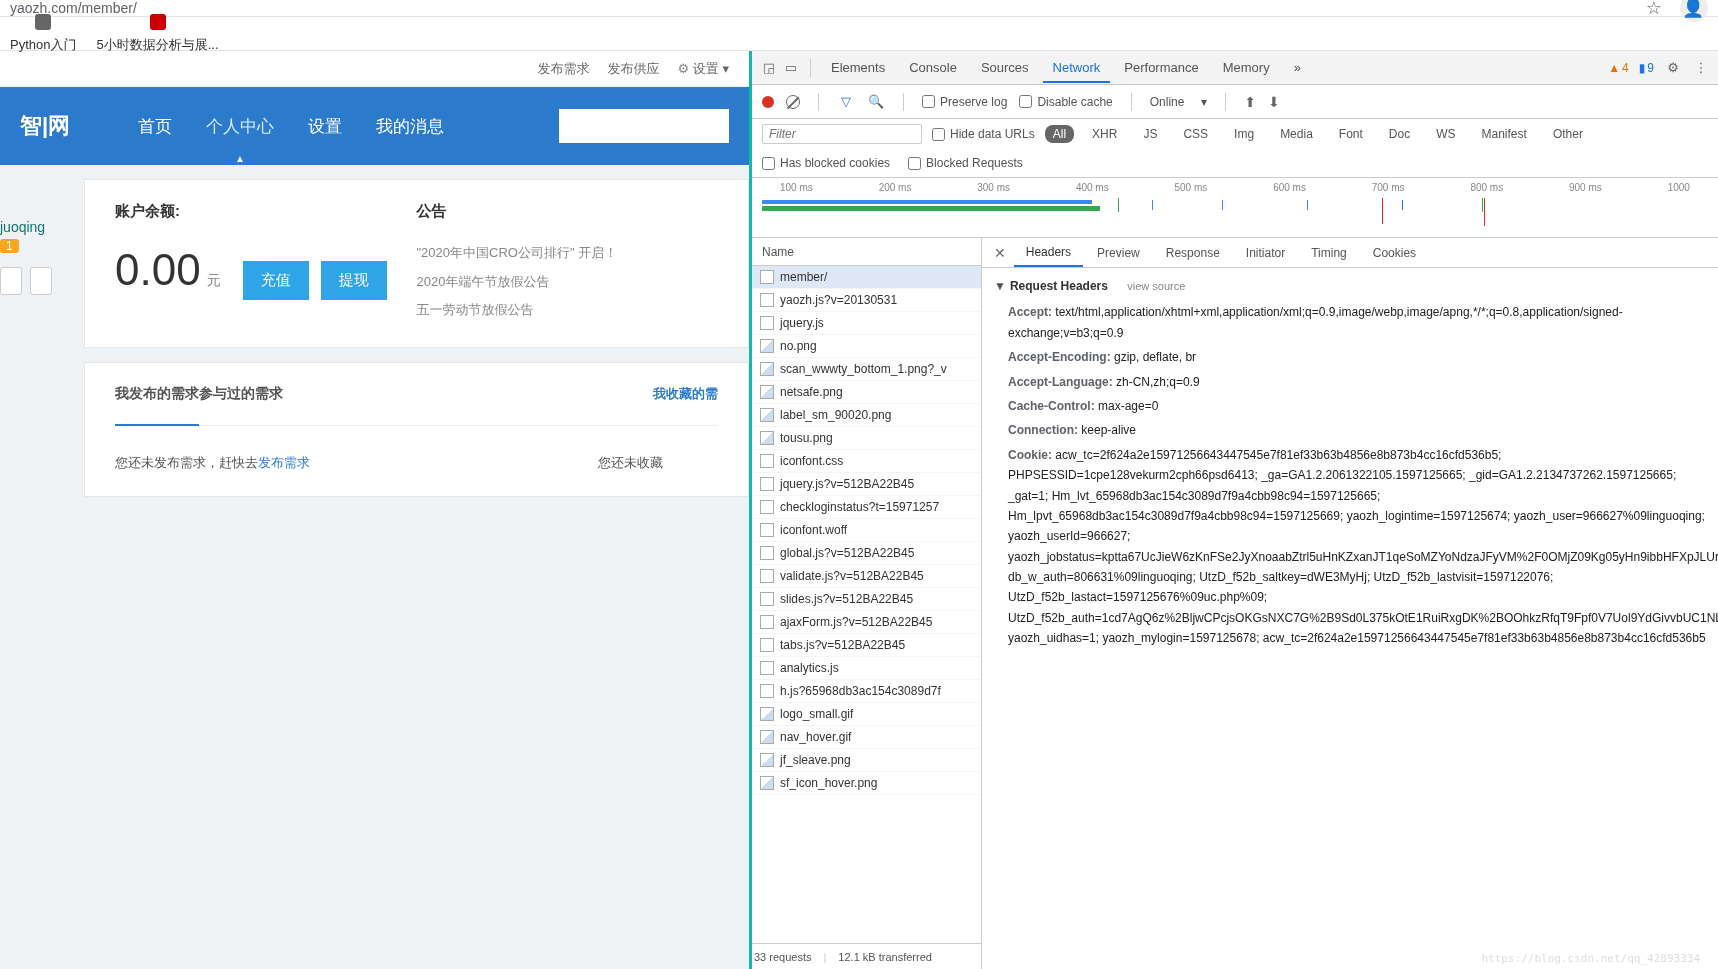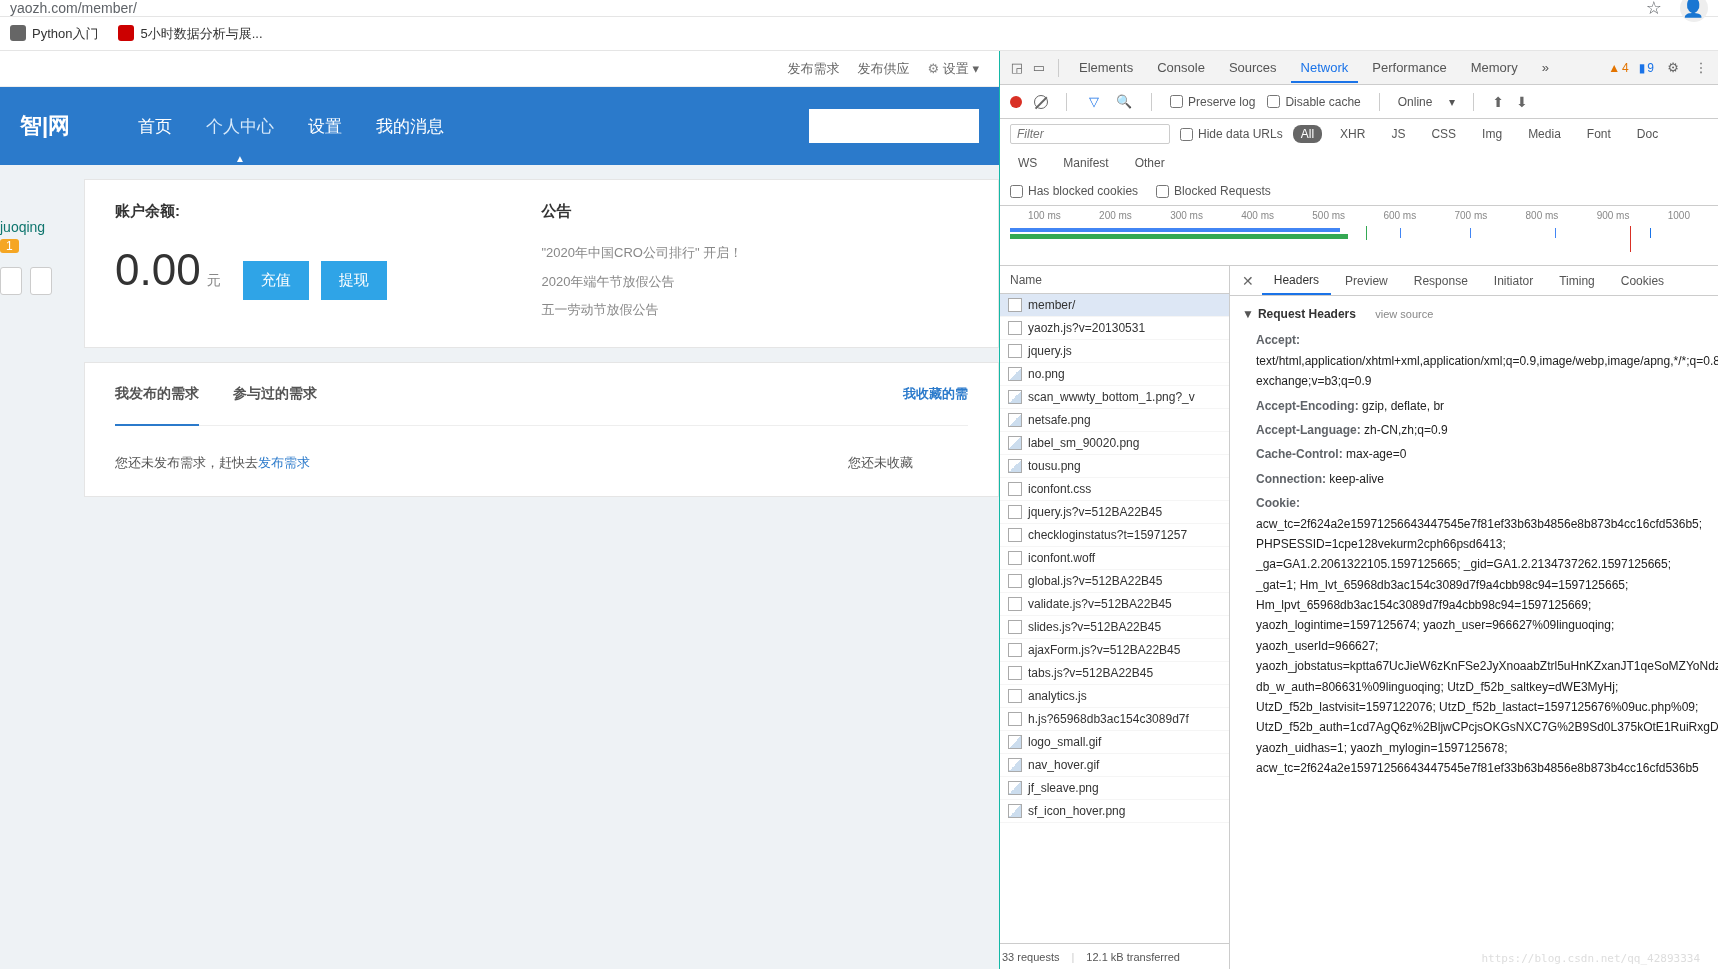--- a/index.html
+++ b/index.html
@@ -7,28 +7,28 @@
 .root { width:1718px; height:969px; display:flex; flex-direction:column; }
 
 
 .chrome-addr { height:15px; display:flex; align-items:center; padding:8px 10px; border-bottom:1px solid #e5e5e5; }
 .chrome-addr .url { color:#5f6368; font-size:14px; flex:1; }
 .chrome-addr .star { color:#5f6368; font-size:18px; margin-right:18px; }
 .chrome-addr .avatar { width:28px; height:28px; border-radius:50%; background:#eee; display:flex; align-items:center; justify-content:center; color:#888; font-size:18px; }
 
 
 .bm-bar { height:34px; border-bottom:1px solid #e5e5e5; display:flex; align-items:center; padding-left:10px; gap:20px; }
-.bm-item { display:flex; align-items:flex-start; gap:6px; font-size:13px; color:#333; cursor:pointer; }
+.bm-item { display:flex; align-items:center; gap:6px; font-size:13px; color:#333; cursor:pointer;flex-direction:column; }
 .bm-icon { width:16px; height:16px; display:inline-block; }
 .bm-icon.yt { background:#cc0000; border-radius:3px; }
 .bm-icon.py { background:#666; border-radius:3px; }
 
 
 .split { flex:1; display:flex; overflow:hidden; }
-.left-pane { width:1000px; display:flex; flex-direction:column; border-right:1px solid #14b8a6; overflow:hidden; }
+.left-pane { width:752px; display:flex; flex-direction:column; border-right:3px solid #14b8a6; overflow:hidden; }
 .right-pane { flex:1; display:flex; flex-direction:column; background:#fff; overflow:hidden; }
 
 
 .site-toolbar { height:36px; display:flex; align-items:center; justify-content:flex-end; padding:0 20px; gap:18px; font-size:13px; color:#666; border-bottom:1px solid #eee; }
 .site-toolbar .gear { color:#888; }
 
 
 .blue-nav { height:78px; background:#2b7acb; display:flex; align-items:center; padding-left:0; }
 .logo-box { width:90px; height:50px; display:flex; align-items:center; justify-content:center; color:#fff; font-size:22px; font-weight:bold; margin-right:40px; }
 .nav-items { display:flex; gap:18px; }
@@ -54,21 +54,21 @@
 .bal-amt .num { font-size:44px; }
 .bal-amt .cur { font-size:14px; color:#888; }
 .bal-btns { display:inline-flex; gap:12px; margin-left:16px;justify-content:flex-end; }
 .bal-btn { background:#2fa4e7; color:#fff; border:none; padding:10px 18px; font-size:15px; cursor:pointer; }
 .gonggao { flex:1; }
 .gg-title { font-size:15px; font-weight:bold; margin-bottom:18px; }
 .gg-list { color:#888; font-size:13px; line-height:2.2; }
 
 .tabs-card { padding:0 30px 24px; }
 .tabs-row { display:flex; border-bottom:1px solid #eee; }
-.tab-left { display:flex; gap:34px; }
+.tab-left { display:flex; }
 .tab { padding:22px 0; font-size:14px; font-weight:bold; color:#555; cursor:pointer; position:relative; }
 .tab.active::after { content:""; position:absolute; left:0; right:0; bottom:-1px; height:2px; background:#2b7acb; }
 .tab-right { margin-left:auto; color:#2b7acb; font-weight:bold; padding:22px 0; }
 .tab-body { padding-top:28px; font-size:13px; color:#555; }
 .tab-body a { color:#2b7acb; text-decoration:none; }
 
 
 .dt-tabs { height:34px; border-bottom:1px solid #ccc; display:flex; align-items:center; padding:0 8px; gap:4px; background:#f3f3f3; }
 .dt-ic { width:18px; height:18px; color:#666; display:inline-flex; align-items:center; justify-content:center; cursor:pointer; }
 .dt-sep { width:1px; height:18px; background:#ccc; margin:0 6px; }

